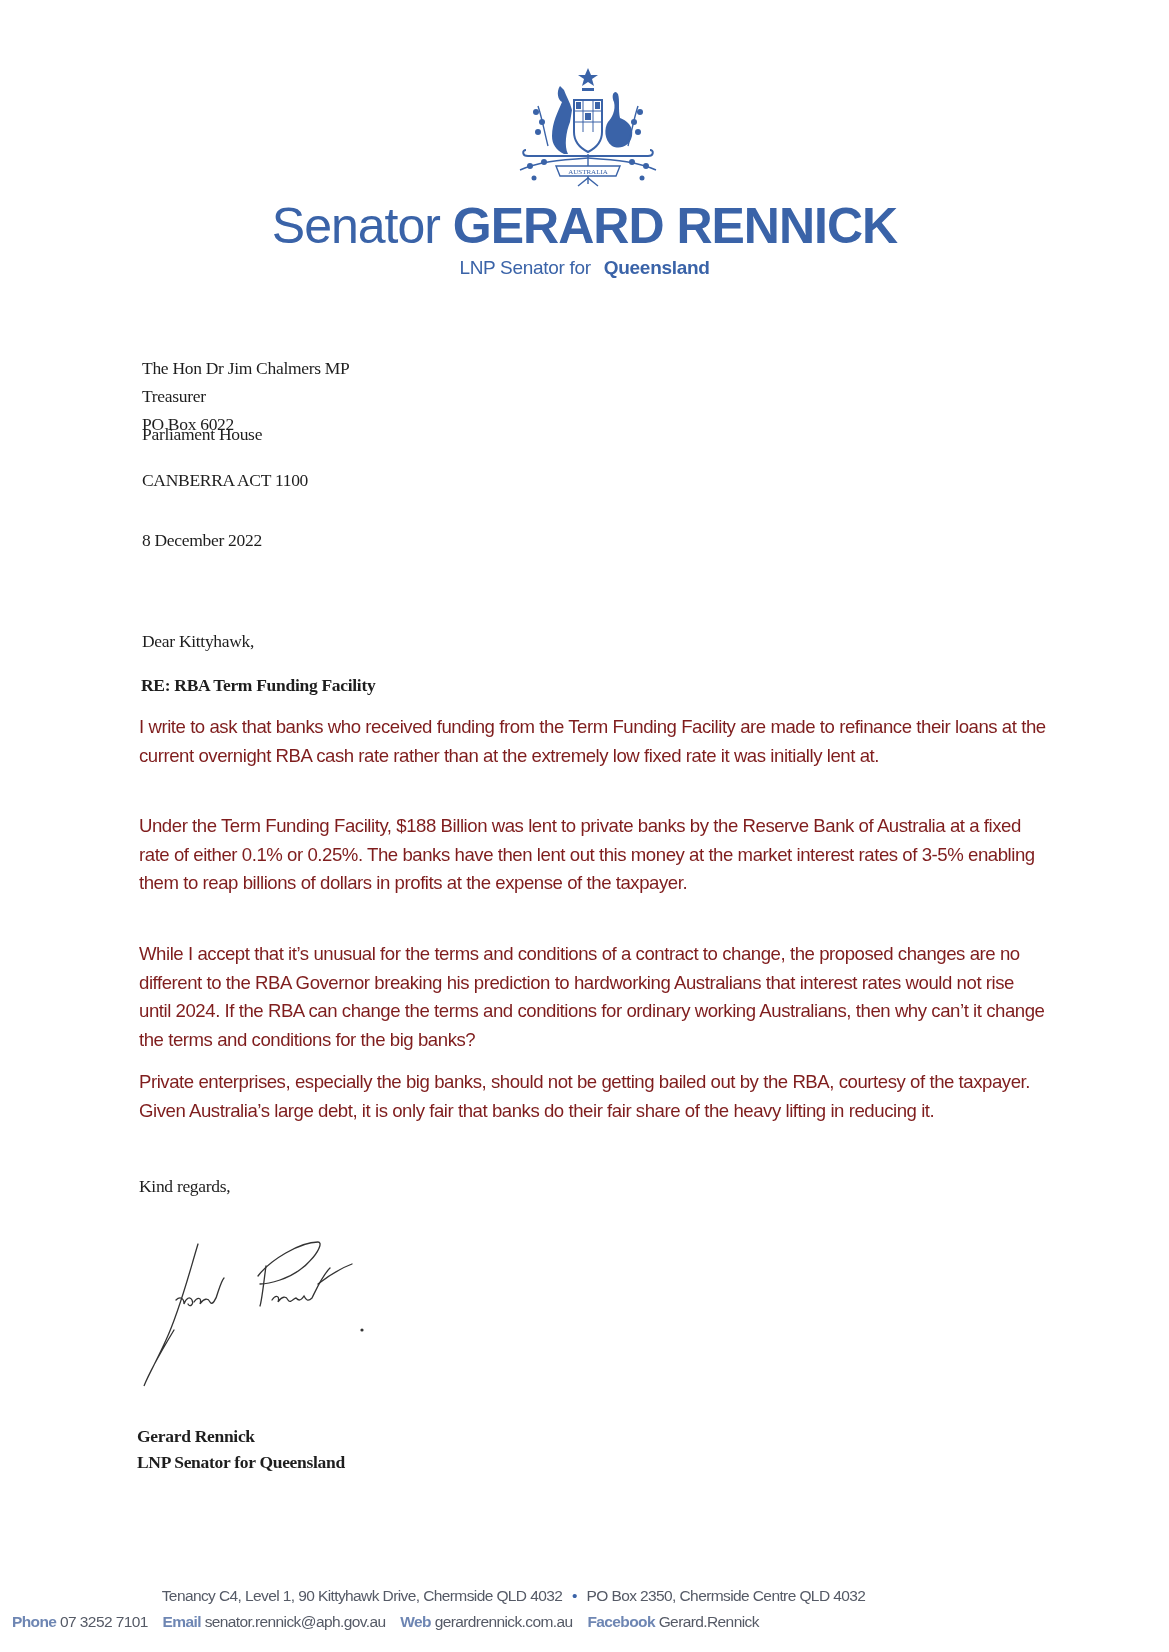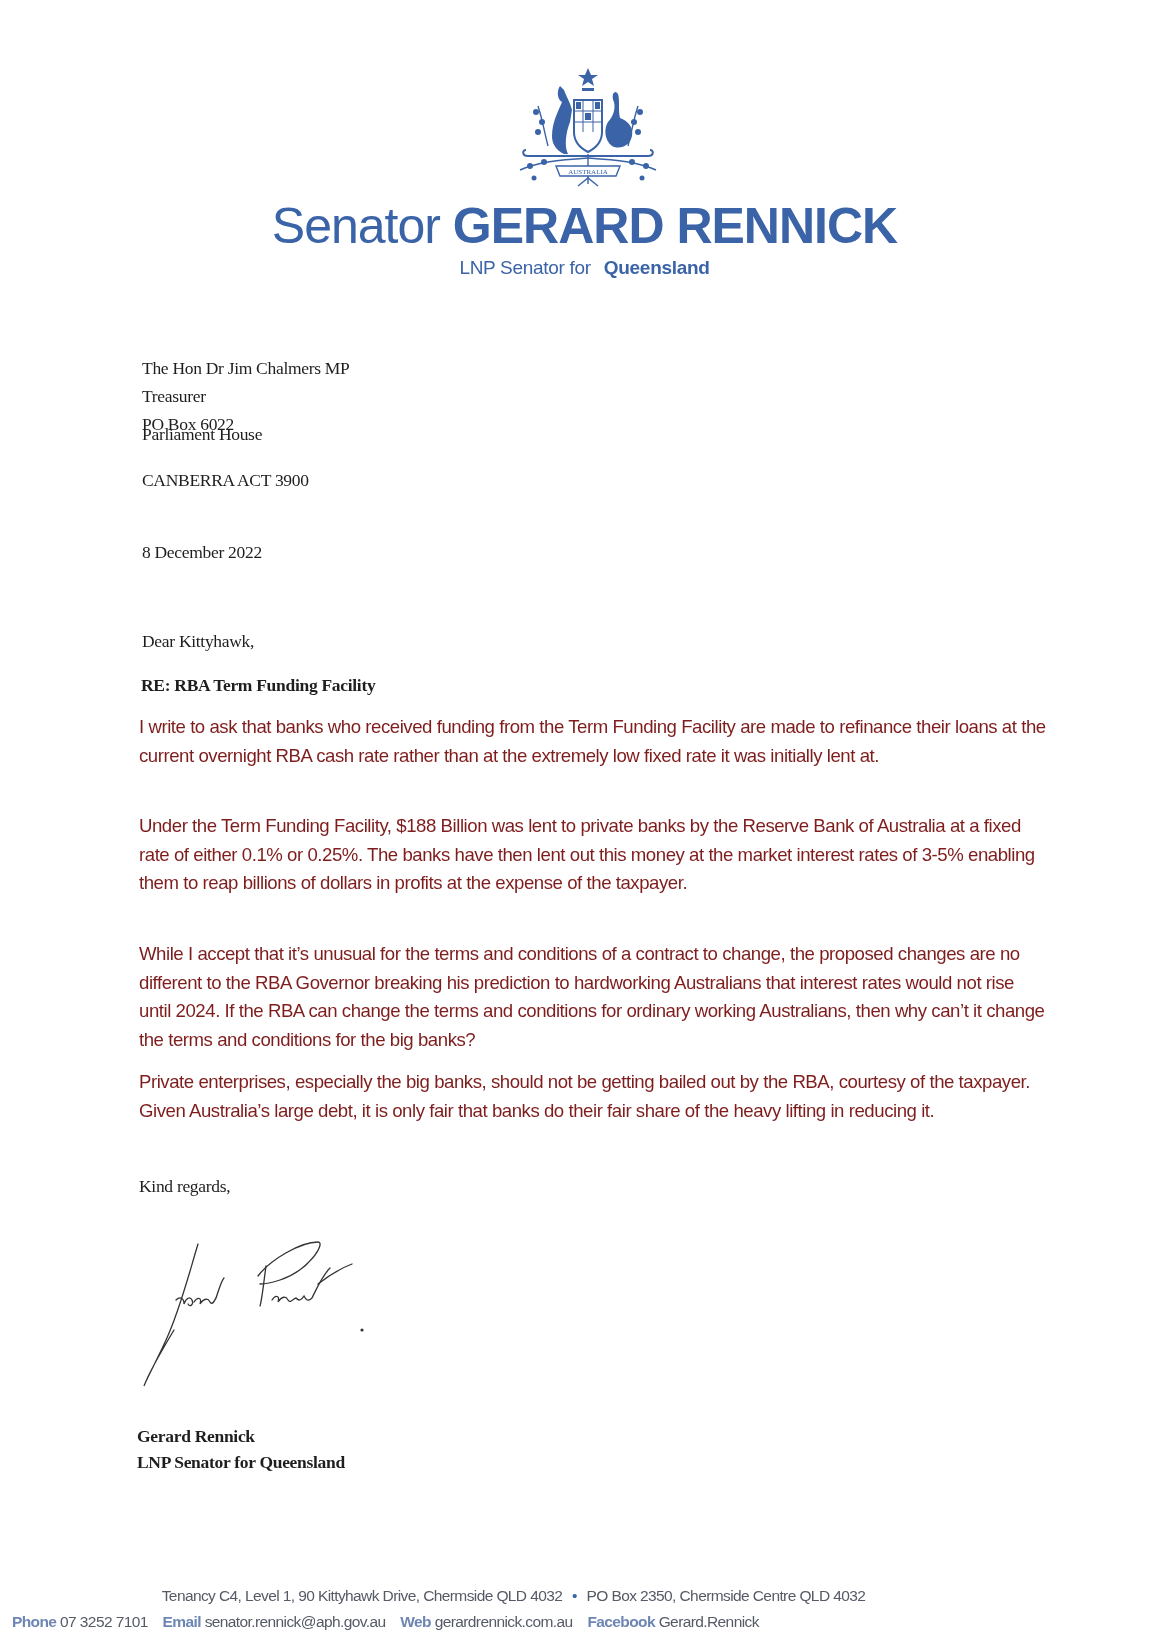--- a/index.html
+++ b/index.html
@@ -88,24 +88,24 @@
 <div id="subtitle" class="abs">
   <span>LNP Senator for</span>
   <b>Queensland</b>
 </div>
 
 <div>
   <div class="addr-line body-text" style="top:354px">The Hon Dr Jim Chalmers MP</div>
   <div class="addr-line body-text" style="top:382px">Treasurer</div>
   <div class="addr-line body-text" style="top:410px">PO Box 6022</div>
   <div class="addr-line body-text" style="top:420px">Parliament House</div>
-  <div class="addr-line body-text" style="top:466px">CANBERRA ACT 3900</div>
+  <div class="addr-line body-text" style="top:466px">CANBERRA ACT 1100</div>
 </div>
 
-<div class="addr-line body-text" style="top:538px">8 December 2022</div>
+<div class="addr-line body-text" style="top:526px">8 December 2022</div>
 <div class="addr-line body-text" style="top:627px">Dear Kittyhawk,</div>
 <div class="addr-line body-text bold-line" style="top:671px; left:141px">RE: RBA Term Funding Facility</div>
 
 <div class="para" style="top:713px">I write to ask that banks who received funding from the Term Funding Facility are made to refinance their loans at the current overnight RBA cash rate rather than at the extremely low fixed rate it was initially lent at.</div>
 <div class="para" style="top:812px">Under the Term Funding Facility, $188 Billion was lent to private banks by the Reserve Bank of Australia at a fixed rate of either 0.1% or 0.25%. The banks have then lent out this money at the market interest rates of 3-5% enabling them to reap billions of dollars in profits at the expense of the taxpayer.</div>
 <div class="para" style="top:940px">While I accept that it’s unusual for the terms and conditions of a contract to change, the proposed changes are no different to the RBA Governor breaking his prediction to hardworking Australians that interest rates would not rise until 2024. If the RBA can change the terms and conditions for ordinary working Australians, then why can’t it change the terms and conditions for the big banks?</div>
 <div class="para" style="top:1068px">Private enterprises, especially the big banks, should not be getting bailed out by the RBA, courtesy of the taxpayer. Given Australia’s large debt, it is only fair that banks do their fair share of the heavy lifting in reducing it.</div>
 
 <div class="addr-line body-text" style="top:1172px; left:139px">Kind regards,</div>
 

